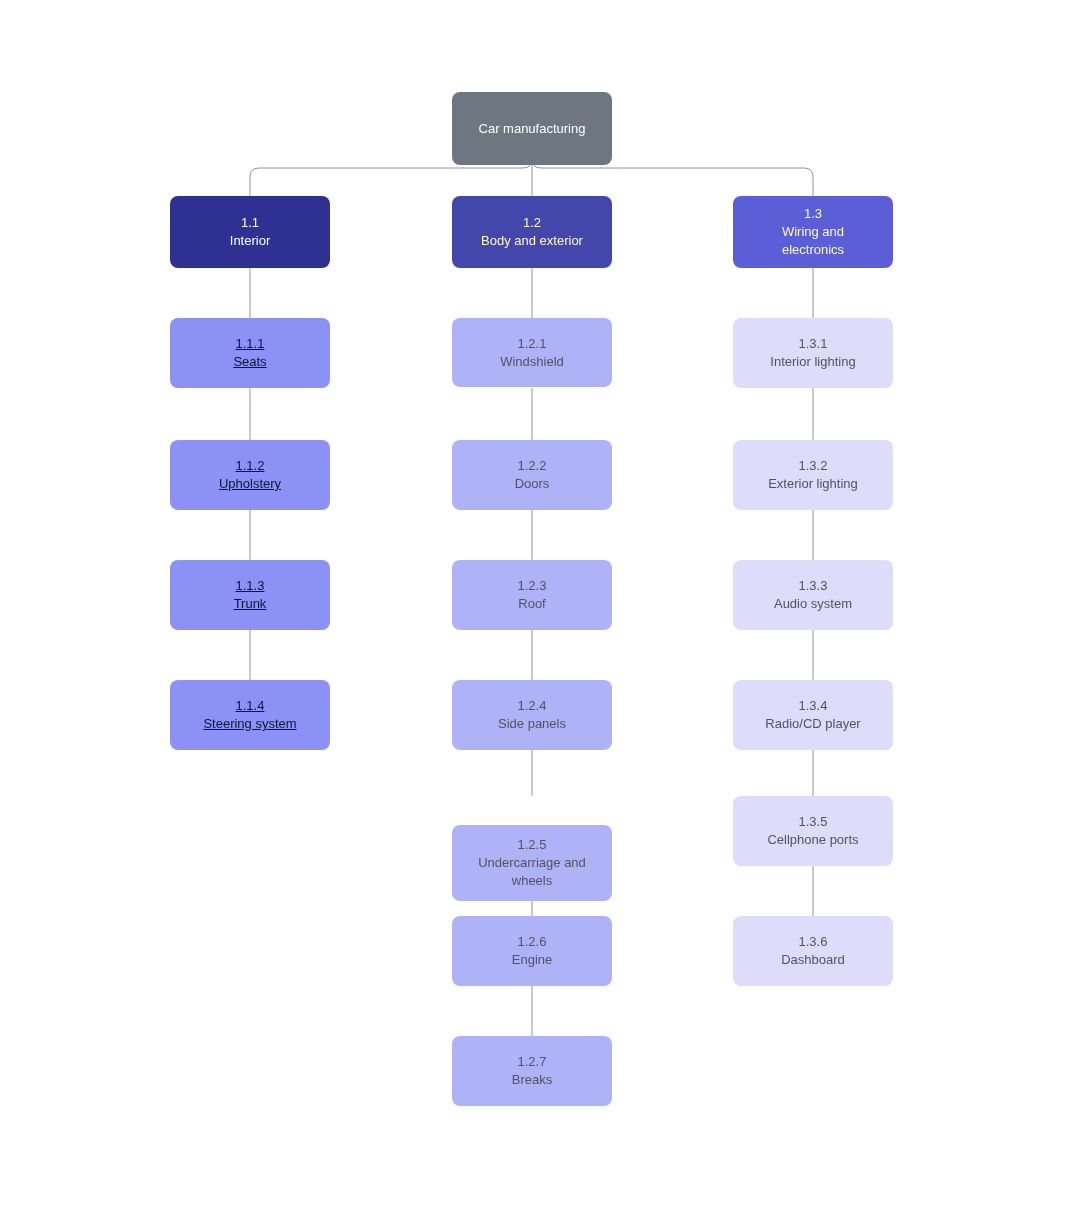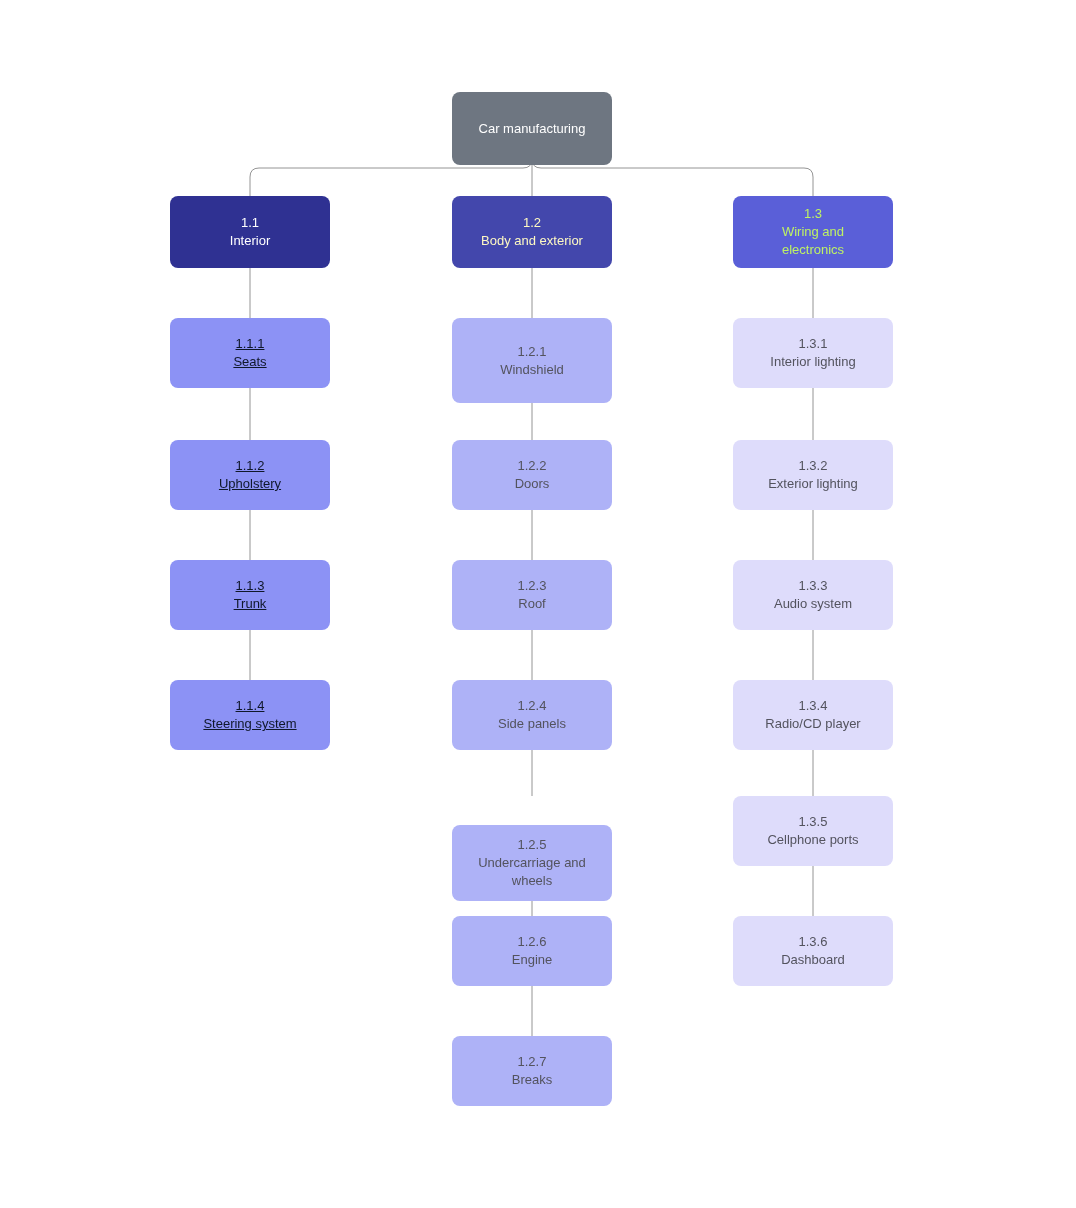--- a/index.html
+++ b/index.html
@@ -34,21 +34,21 @@
     padding: 0 18px;
     box-sizing: border-box;
     font-size: 13px;
     line-height: 18px;
     cursor: default;
   }
   .node .code, .node .label { width: 100%; }
   .root  { background: var(--root-bg, #6e7681); color: #ffffff; margin-top: 25px; }
   .head1 { background: var(--head1-bg, #2f3192); color: #ffffff; }
   .head2 { background: var(--head2-bg, #4347ac); color: #fef9c3; }
-  .head3 { background: var(--head3-bg, #5a5fd8); color: #bef264; }
+  .head3 { background: var(--head3-bg, #5a5fd8); color: #fef9c3; }
   .c1    { background: var(--child1-bg, #8c92f5); color: #0f172a; text-decoration: underline; }
   .c2    { background: var(--child2-bg, #aeb2f7); color: var(--dark-text, #53535e); }
   .c3    { background: var(--child3-bg, #dedcfb); color: var(--dark-text, #53535e); }
 </style>
 </head>
 <body>
 
 <div class="canvas">
 
   <svg class="connectors" viewBox="0 0 1076 1208" xmlns="http://www.w3.org/2000/svg">
@@ -91,21 +91,21 @@
   </div>
   <div class="node c1" style="left:170px; top:560px; height:70px">
     <div class="code">1.1.3</div>
     <div class="label">Trunk</div>
   </div>
   <div class="node c1" style="left:170px; top:680px; height:70px">
     <div class="code">1.1.4</div>
     <div class="label">Steering system</div>
   </div>
 
-  <div class="node c2" style="left:452px; top:318px; height:85px">
+  <div class="node c2" style="left:452px; top:318px; height:69px">
     <div class="code">1.2.1</div>
     <div class="label">Windshield</div>
   </div>
   <div class="node c2" style="left:452px; top:440px; height:70px">
     <div class="code">1.2.2</div>
     <div class="label">Doors</div>
   </div>
   <div class="node c2" style="left:452px; top:560px; height:70px">
     <div class="code">1.2.3</div>
     <div class="label">Roof</div>

